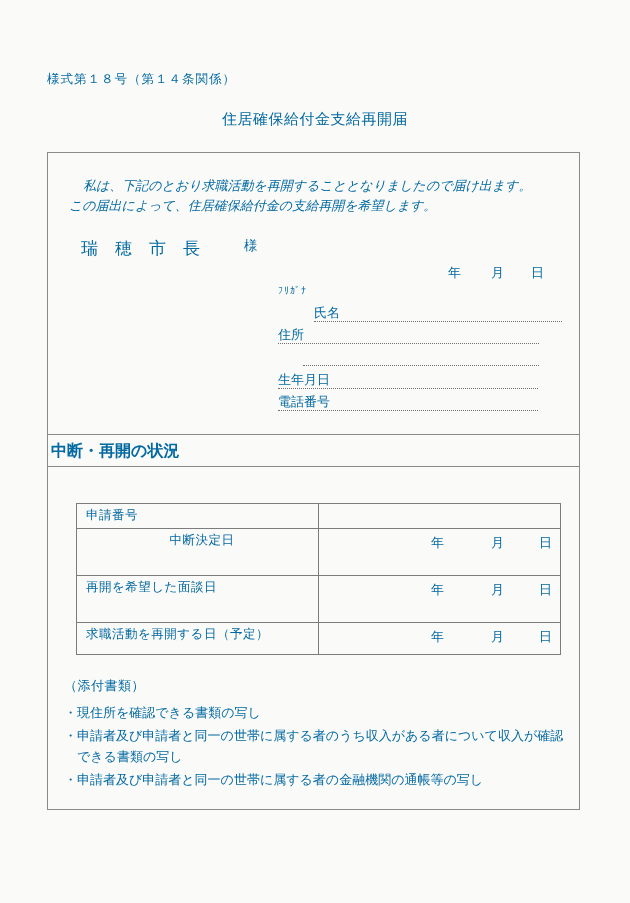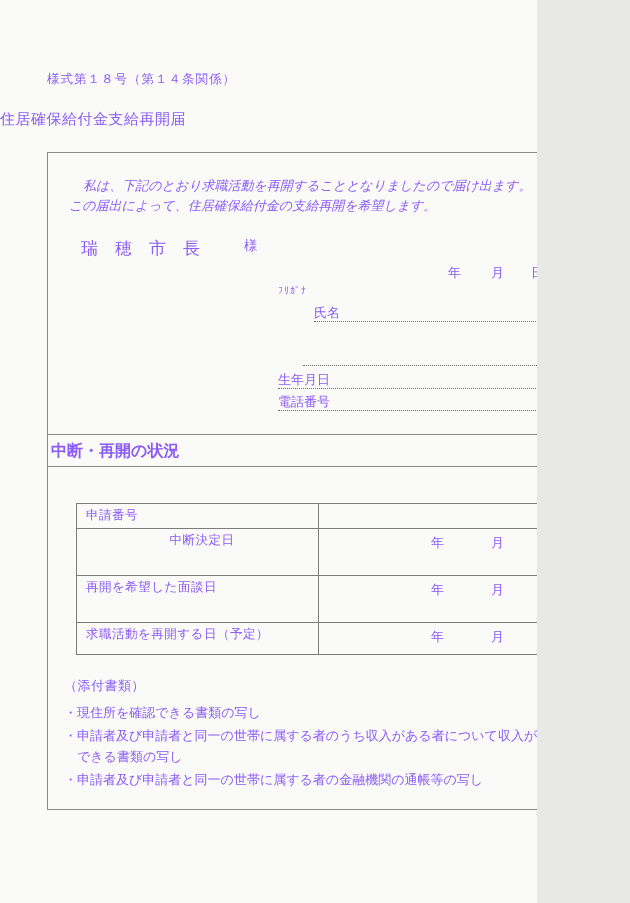--- a/index.html
+++ b/index.html
@@ -1,27 +1,27 @@
 <!DOCTYPE html>
 <html><head>
 <meta charset="utf-8">
 <style>
   html,body{margin:0;padding:0;background:#e8e8e6;}
   .page{
     position:relative;
-    width:537px;height:903px;
+    width:630px;height:903px;
     background:#fafaf8;
-    color:#8b5cf6;
+    color:#0369a1;
     font-family:"Liberation Serif","DejaVu Serif",serif;
     overflow:hidden;
   }
   .abs{position:absolute;}
 
   .form-no{left:47px;top:71px;font-size:12.5px;letter-spacing:1px;}
-  .doc-title{left:0;top:110px;width:100%;text-align:left;font-size:15px;letter-spacing:0.5px;font-family:Liberation Serif, serif;}
+  .doc-title{left:0;top:110px;width:100%;text-align:center;font-size:15px;letter-spacing:0.5px;font-family:Liberation Serif, serif;}
 
   .outer-box{
     left:47px;top:152px;width:533px;height:658px;
     box-sizing:border-box;
     border:1px solid #8a8a8a;
   }
 
   
   .para{left:21px;top:23px;width:482px;font-size:13px;line-height:19.5px;font-style:italic;}
   .para .line1{text-indent:14px;}
@@ -105,20 +105,23 @@
 
     <span class="abs hd y">年</span>
     <span class="abs hd m">月</span>
     <span class="abs hd d">日</span>
 
     <div class="abs furigana">ﾌﾘｶﾞﾅ</div>
 
     <div class="abs field f-name">
       <span>氏名</span>
     </div>
+    <div class="abs field f-addr">
+      <span>住所</span>
+    </div>
     <div class="abs field f-addr2"></div>
     <div class="abs field f-birth">
       <span>生年月日</span>
     </div>
     <div class="abs field f-phone">
       <span>電話番号</span>
     </div>
 
     <div class="abs band">
       <span>中断・再開の状況</span>

